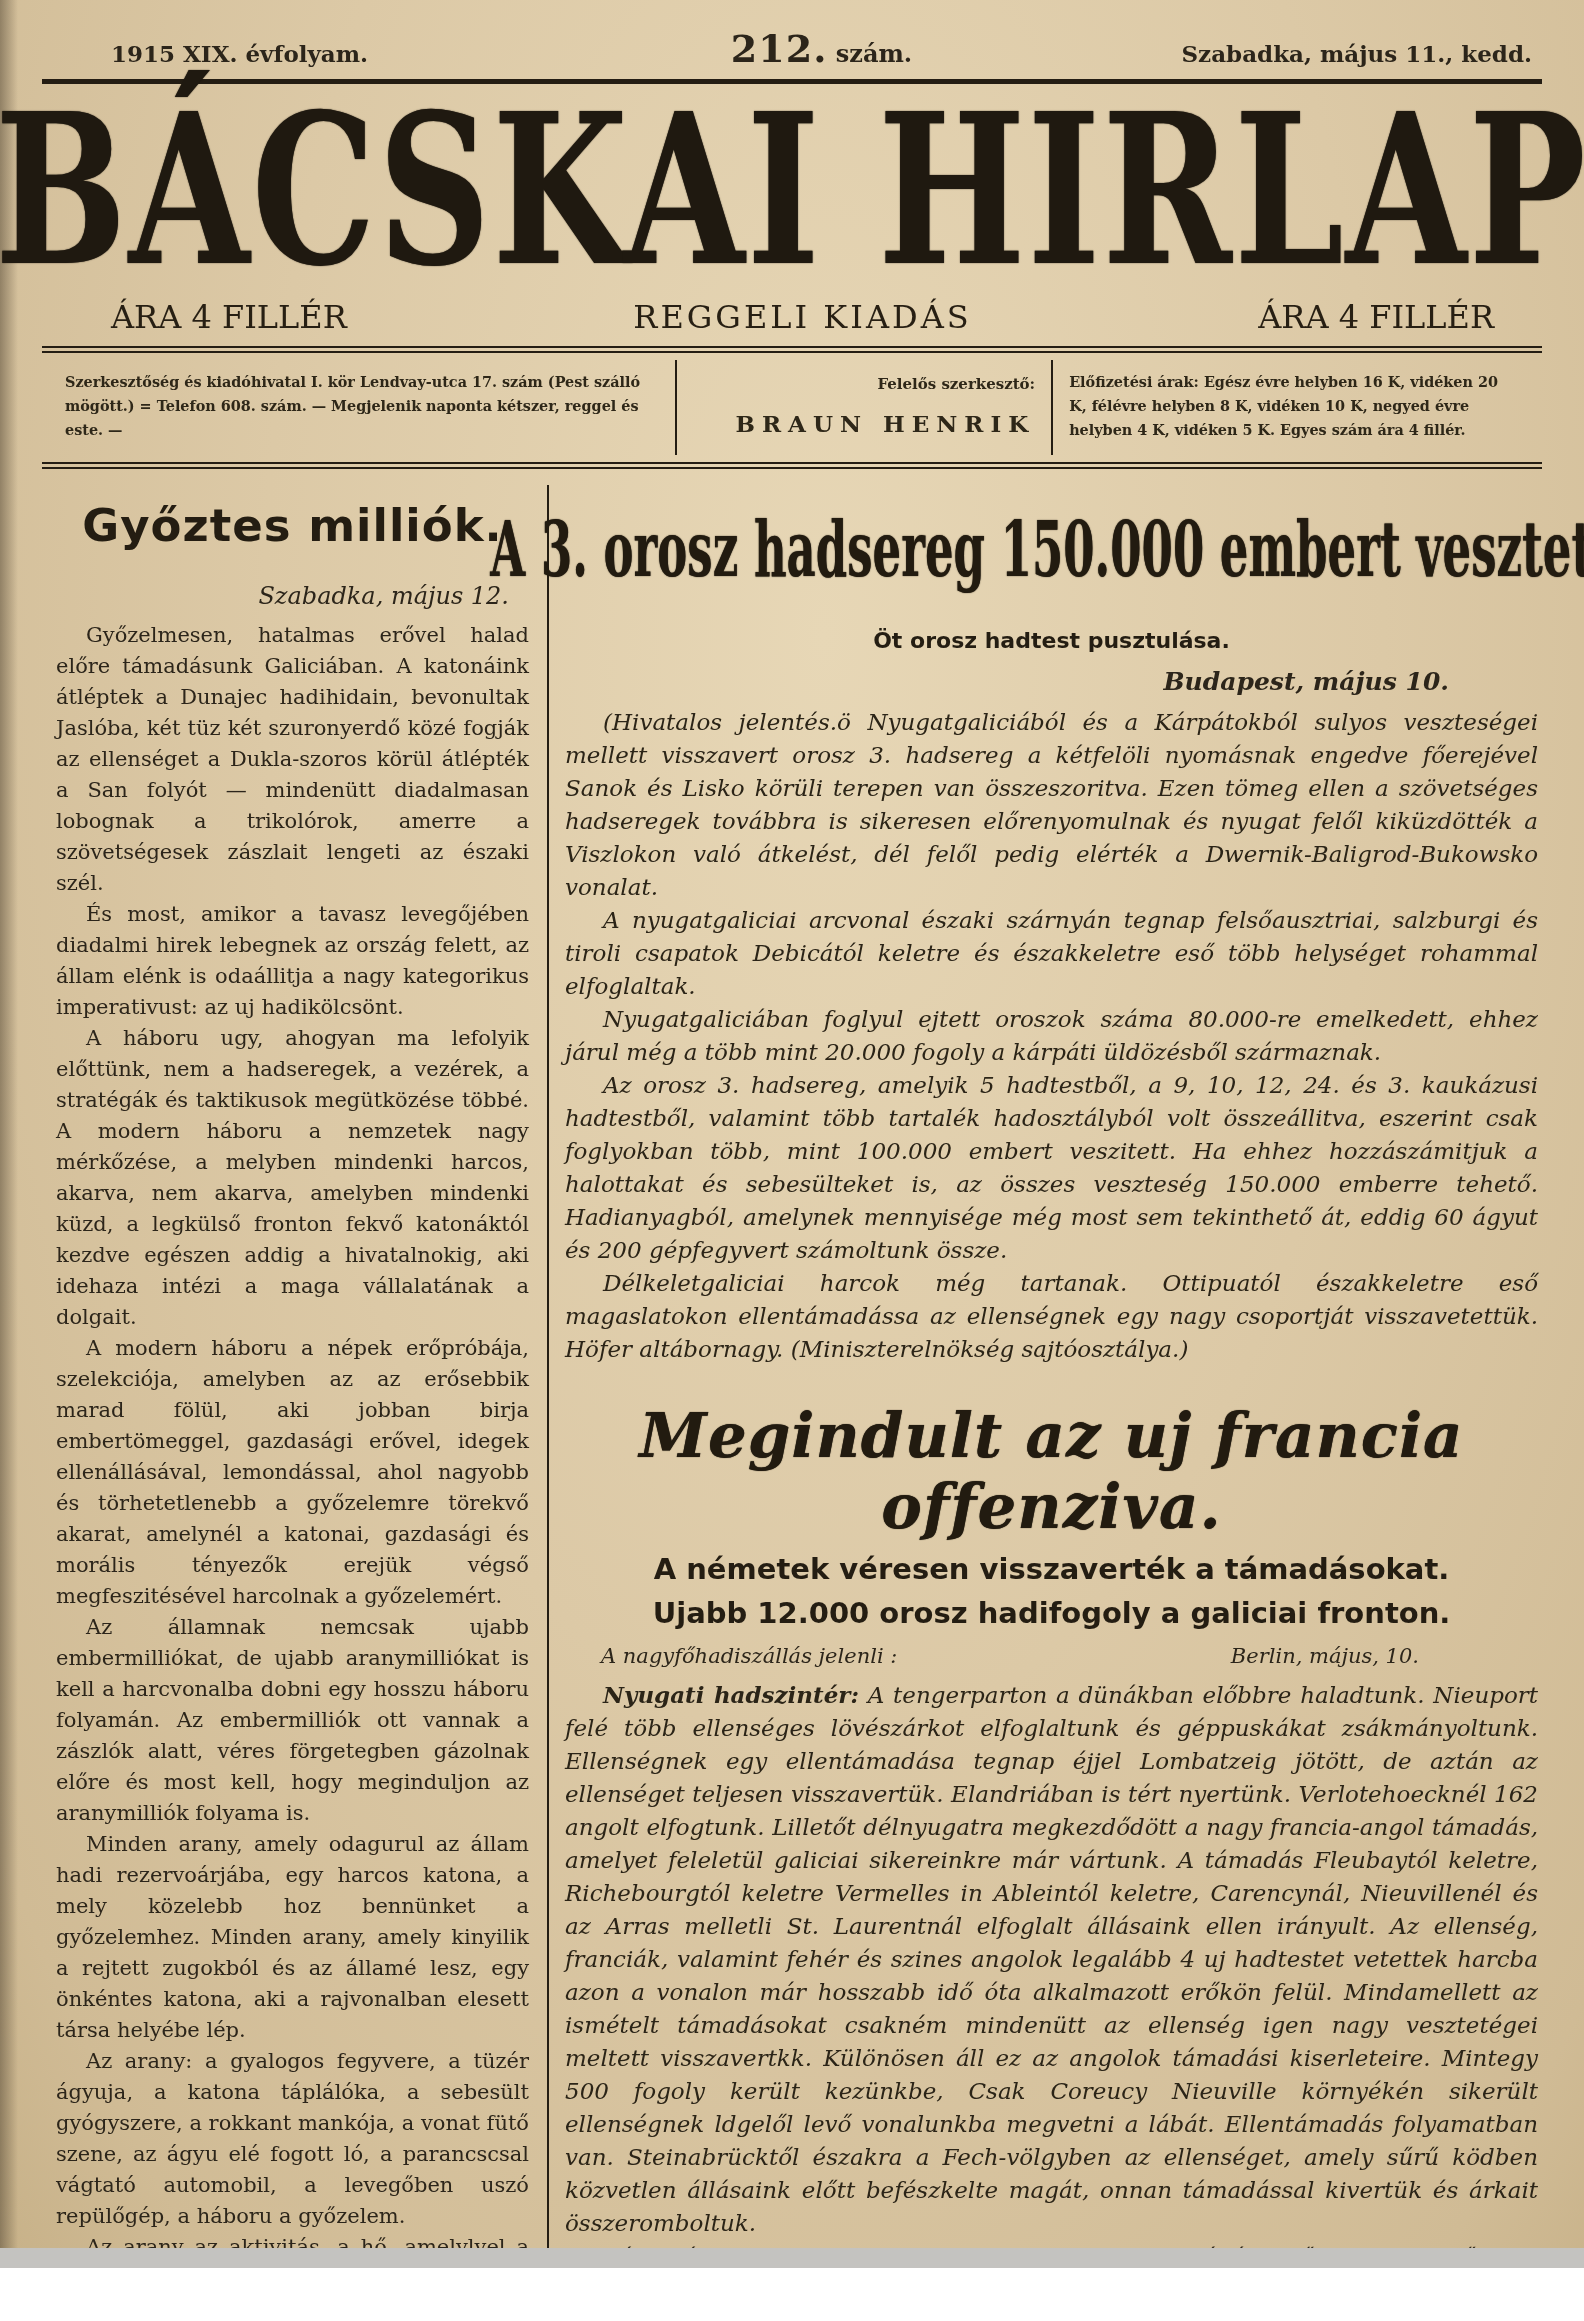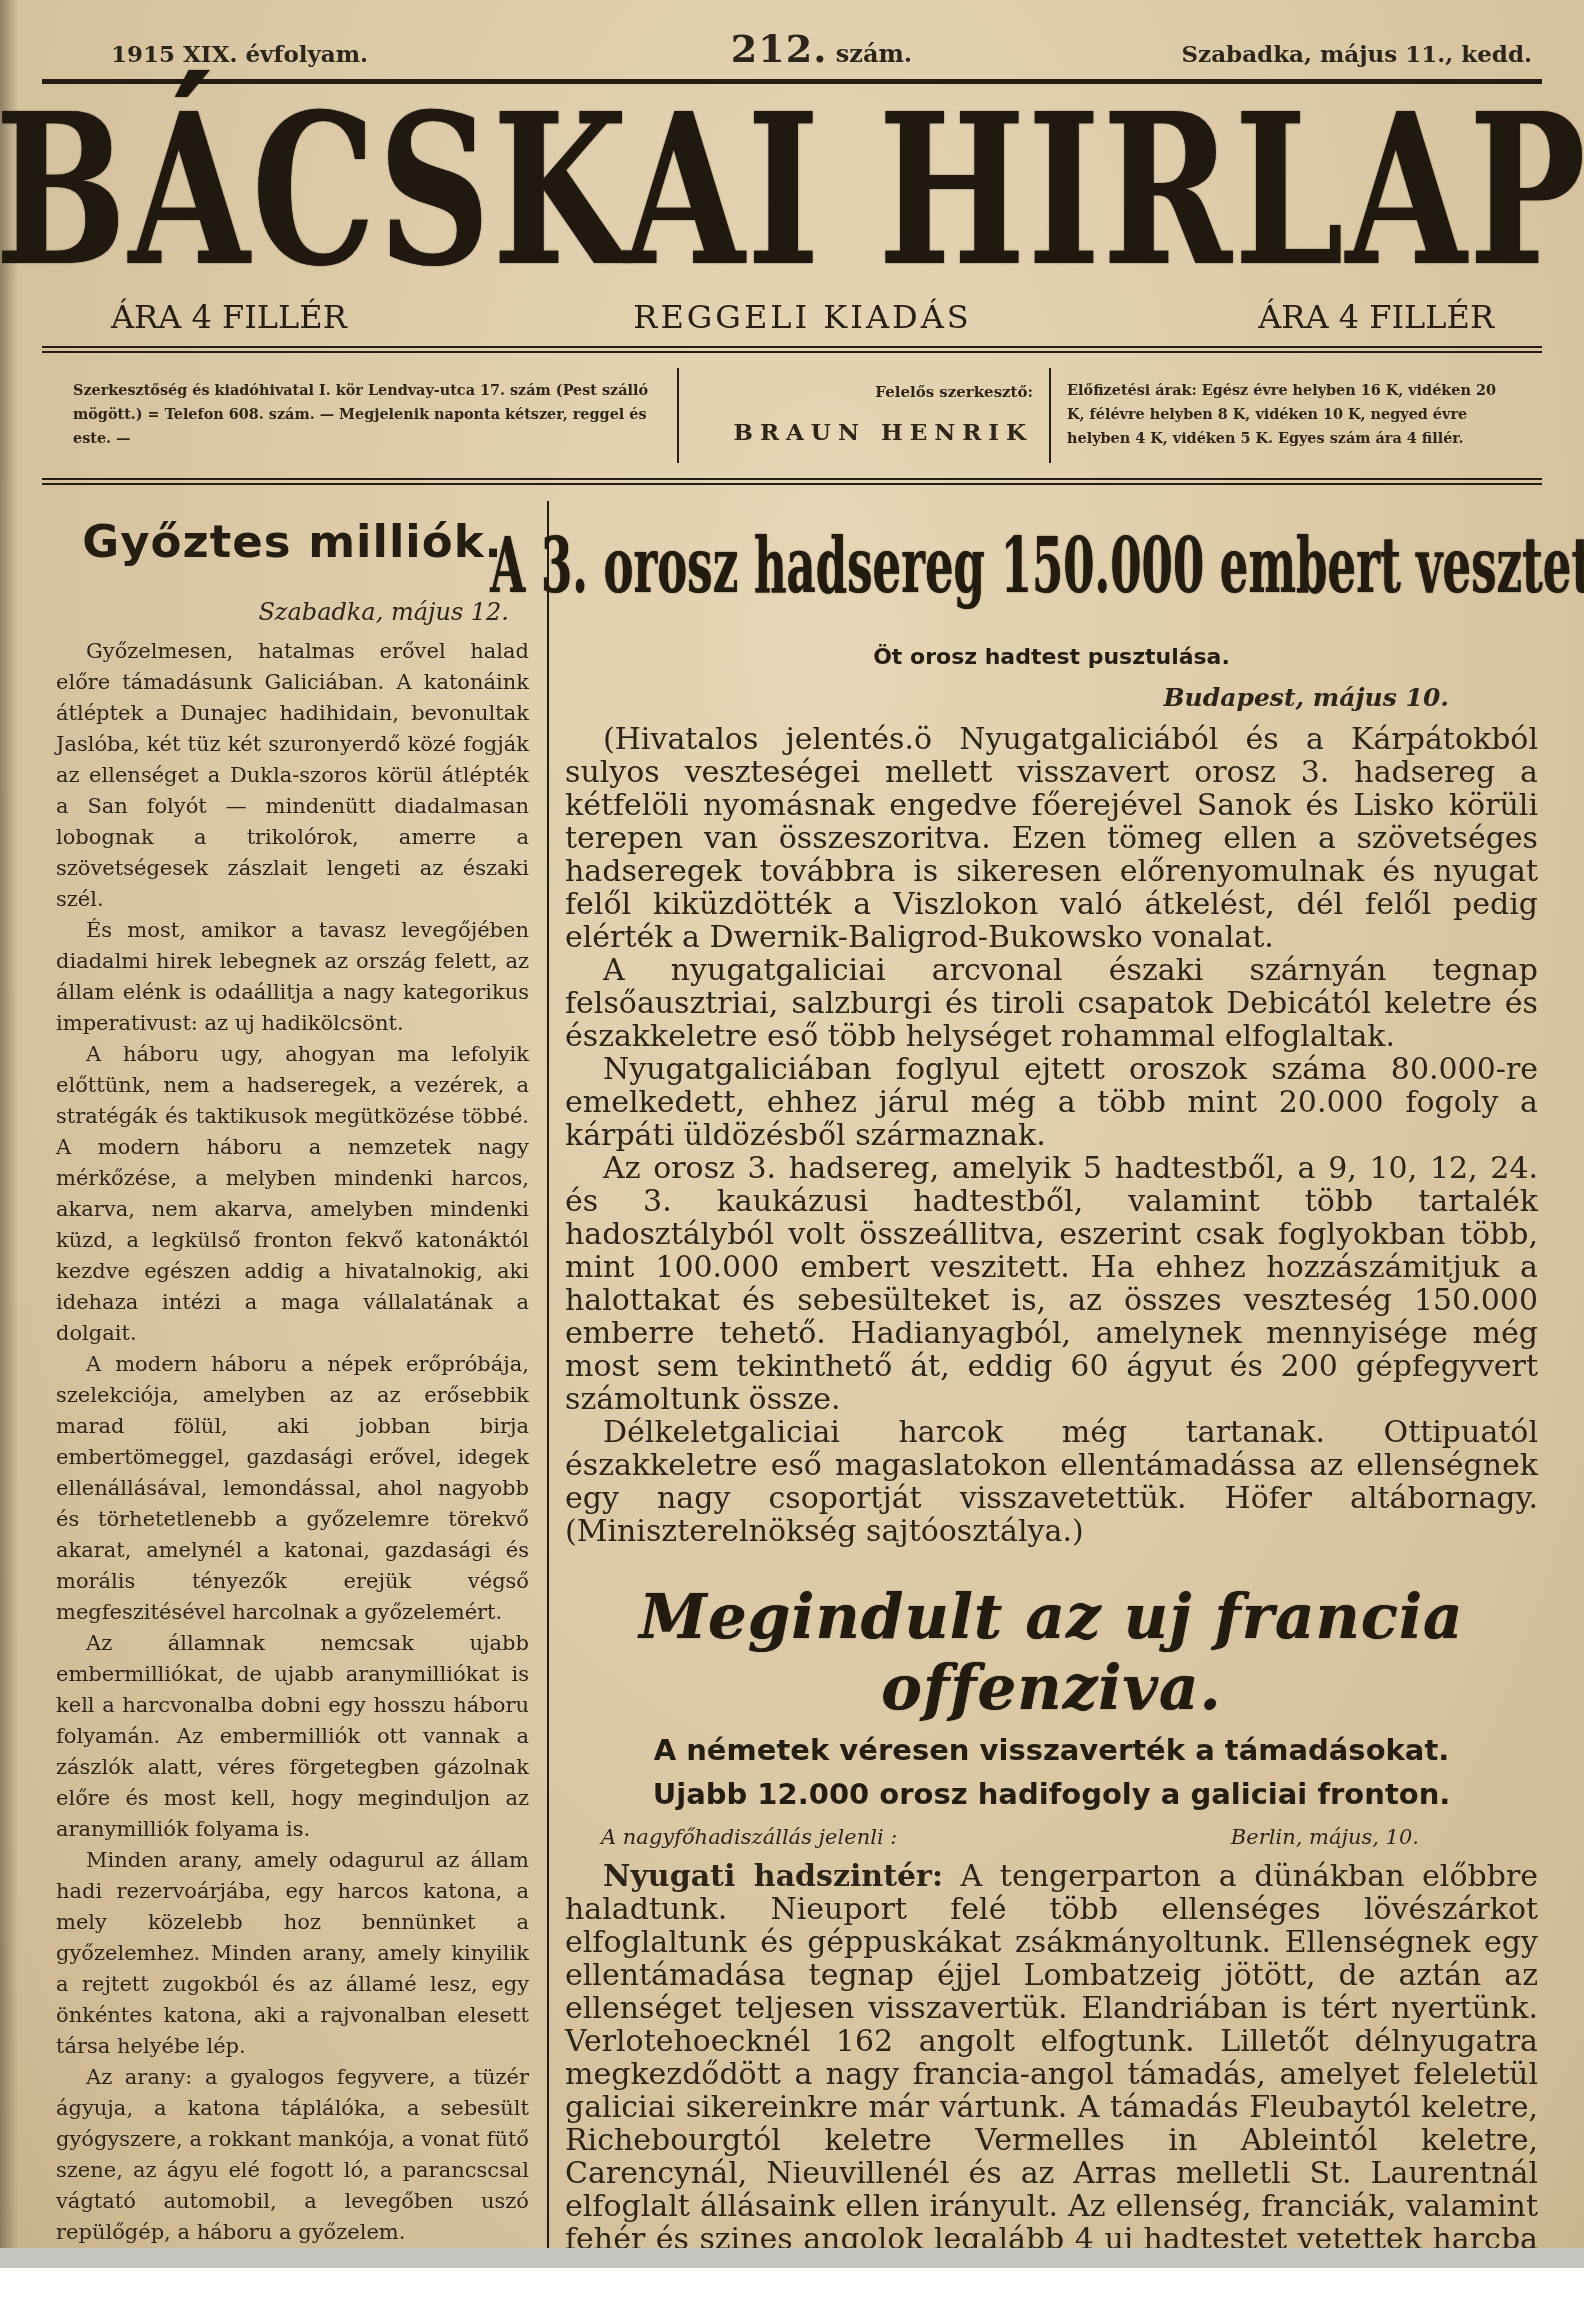--- a/index.html
+++ b/index.html
@@ -36,21 +36,21 @@
   }
 
   
   .pricerow{display:flex;align-items:baseline;font-weight:normal;font-size:32px;margin-top:4px;color:#271f13;}
   .pricerow .pl{flex:1;padding-left:69px;}
   .pricerow .pc{flex:0 0 auto;letter-spacing:3px;}
   .pricerow .pr{flex:1;text-align:right;padding-right:48px;}
 
   
   .drule{height:3px;border-top:2px solid #241d13;border-bottom:2px solid #241d13;}
-  .infobox{display:flex;align-items:stretch;min-height:95px;margin:15px;}
+  .infobox{display:flex;align-items:stretch;min-height:95px;margin:7px;}
   .infobox .cell{font-size:14.4px;line-height:1.65;font-weight:bold;padding:10px 16px;color:#2e2718;}
   .infobox .c-office{flex:0 0 40%;}
   .infobox .c-editor{flex:0 0 23%;border-left:2px solid #241d13;border-right:2px solid #241d13;
      display:flex;flex-direction:column;align-items:flex-end;justify-content:center;text-align:center;}
   .infobox .c-editor .ed-label{font-size:15px;font-weight:bold;margin-bottom:8px;}
   .infobox .c-editor .ed-name{font-size:23px;font-weight:bold;letter-spacing:7px;}
   .infobox .c-subs{flex:1;}
 
   
   .columns{display:flex;margin-top:16px;}
@@ -65,21 +65,21 @@
   .la-body p{font-size:21px;line-height:31px;text-align:justify;text-indent:30px;margin:0;}
 
   
   .ma-headline{height:117px;display:flex;align-items:center;justify-content:center;overflow:visible;margin-top:6px;}
   .ma-headline .ma-text{font-family:"DejaVu Serif", serif;font-weight:bold;font-size:50px;line-height:1;
     white-space:nowrap;color:#221b10;transform:scale(0.9,1.55);transform-origin:center center;
     text-shadow:0 0 1px #221b10;}
   .ma-subhead{font-family:"DejaVu Sans", sans-serif;font-weight:bold;font-size:22px;text-align:center;
     margin:20px 0 6px 0;color:#241d12;}
   .ma-dateline{font-style:italic;font-weight:bold;font-size:25px;text-align:right;padding-right:89px;margin:14px 0 10px 0;}
-  .it-body p{font-size:30px;line-height:33px;text-align:justify;text-indent:38px;margin:0;color:#2b2417;}
+  .it-body p{font-style:italic;font-size:23px;line-height:33px;text-align:justify;text-indent:38px;margin:0;color:#2b2417;}
   .it-body .lead{font-weight:bold;}
 
   
   .sa-headline{font-family:"DejaVu Serif", serif;font-weight:bold;font-style:italic;font-size:61px;
     text-align:center;margin:34px 0 10px 0;color:#221b10;letter-spacing:1px;text-shadow:0 0 1px #221b10;}
   .sa-subhead{font-family:"DejaVu Sans", sans-serif;font-weight:bold;font-size:29px;text-align:center;
     margin:10px 0;color:#241d12;}
   .sa-source{display:flex;font-style:italic;font-size:21px;margin:14px 0 10px 0;}
   .sa-source .src{flex:1;padding-left:36px;}
   .sa-source .dt{flex:0 0 auto;padding-right:119px;}

